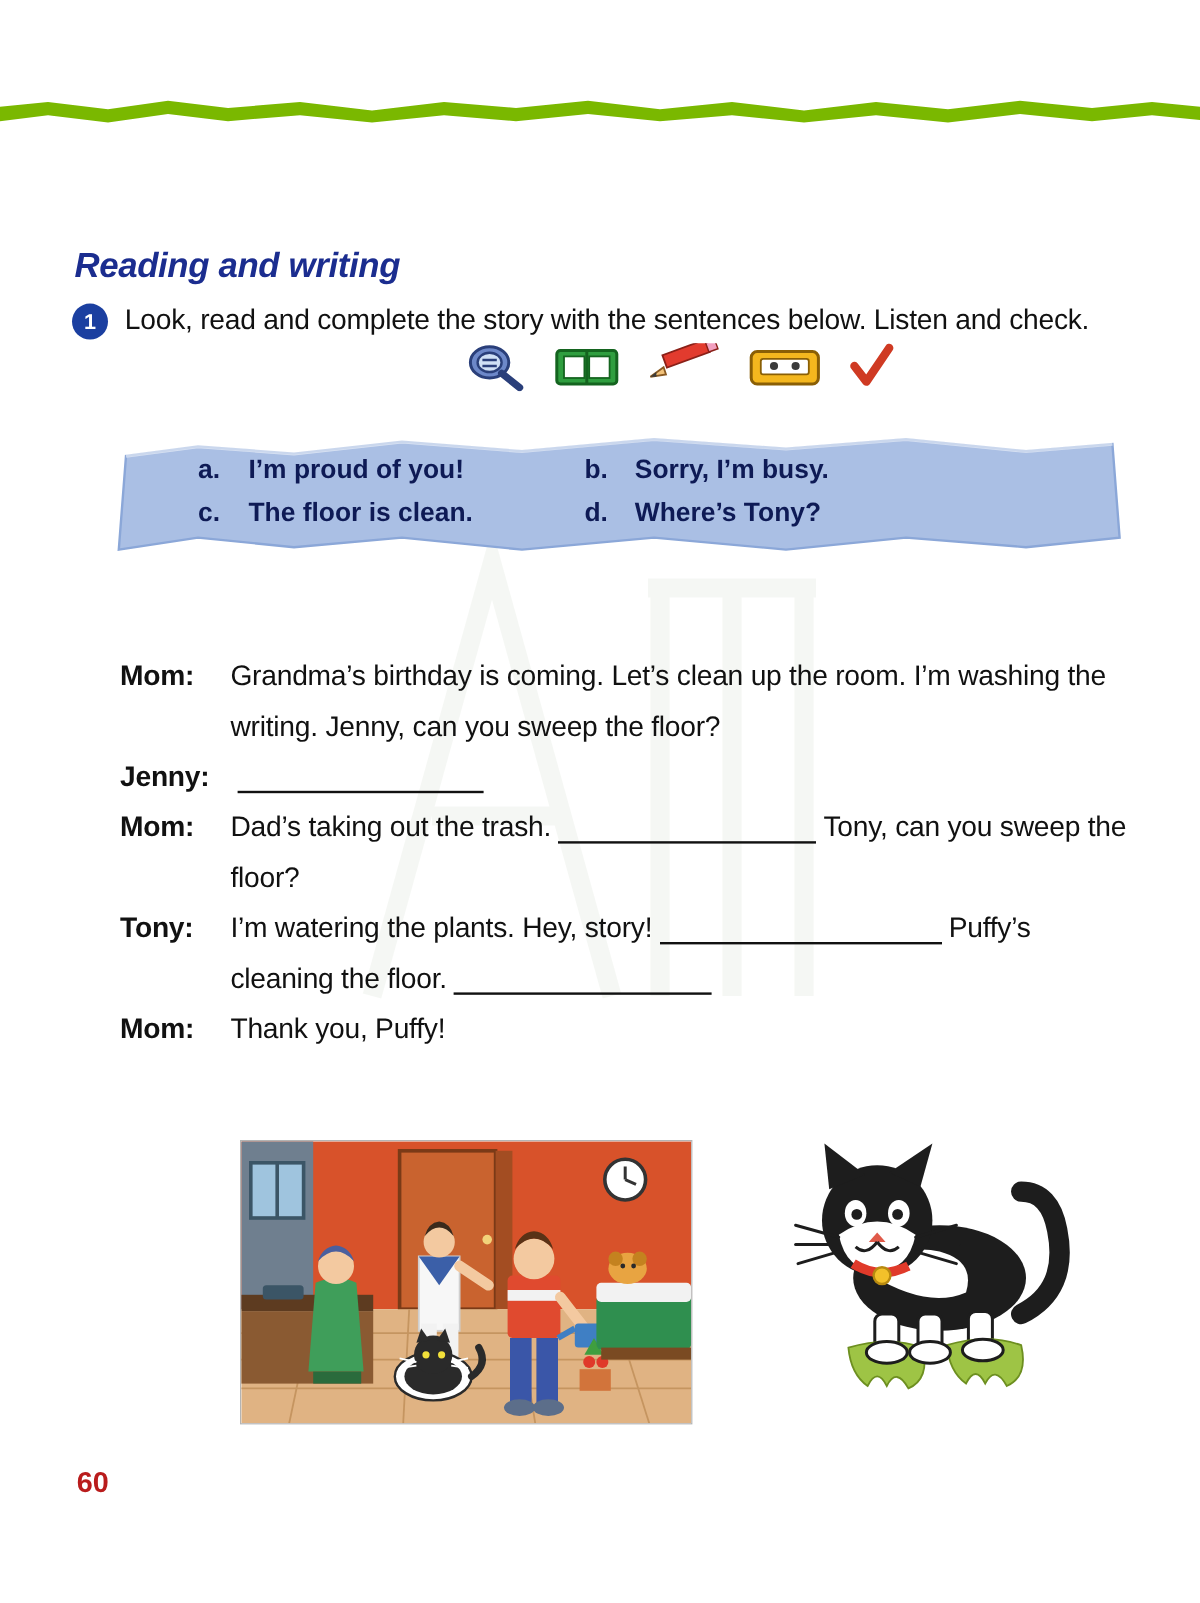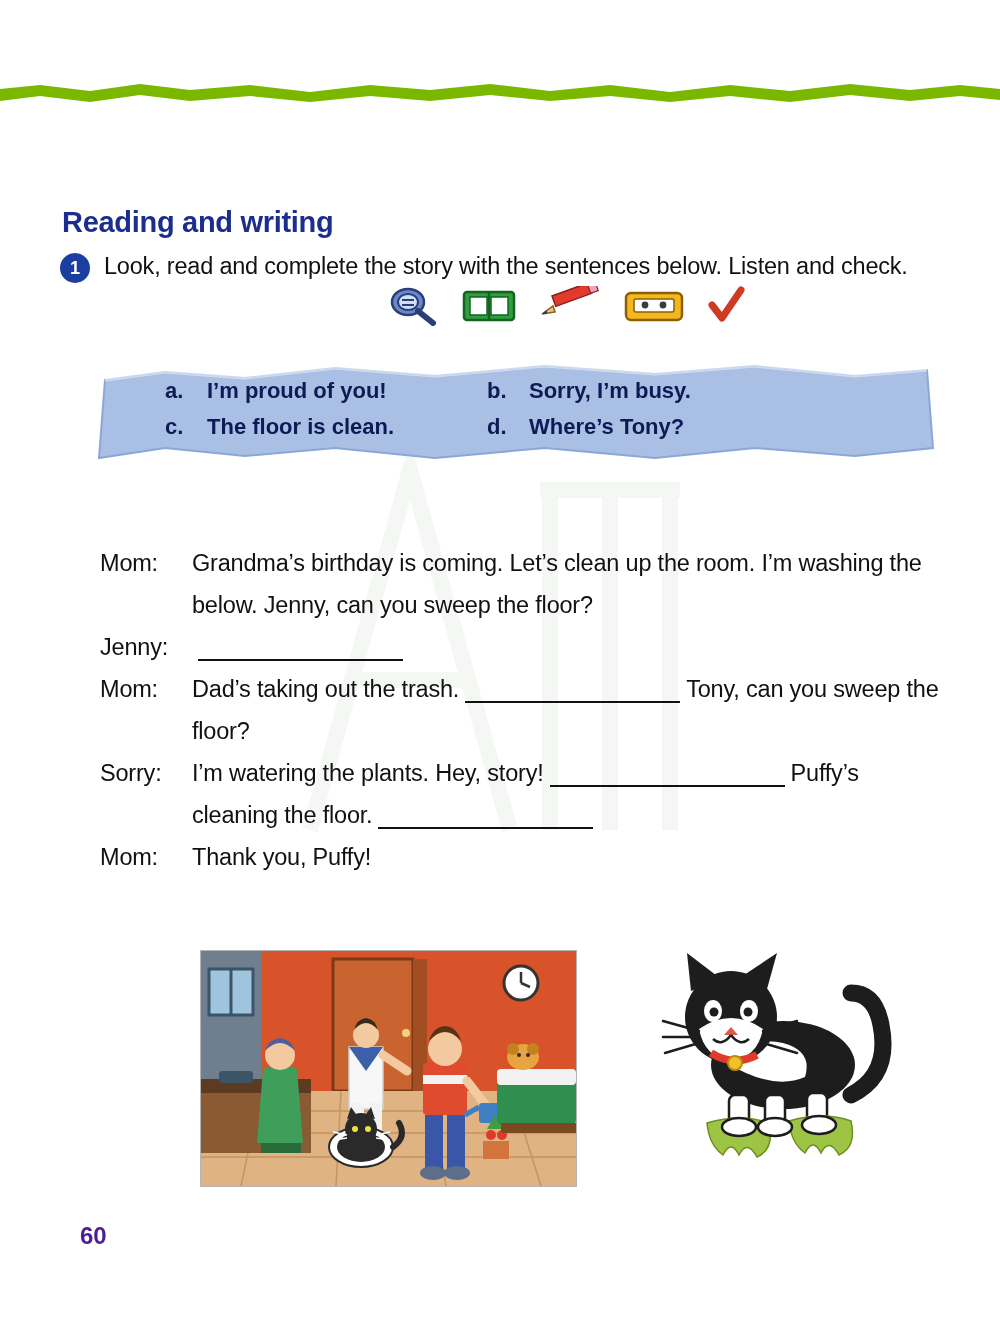--- a/index.html
+++ b/index.html
@@ -36,20 +36,21 @@
     height: 26px;
   }
 
   
   .section-title {
     position: absolute;
     left: 62px;
     top: 206px;
     font-size: 29px;
     font-weight: bold;
+    font-style: italic;
     color: #1b2d8f;
     letter-spacing: -0.3px;
   }
 
   .task-number {
     position: absolute;
     left: 60px;
     top: 253px;
     width: 30px;
     height: 30px;
@@ -125,20 +126,21 @@
     color: #111111;
     letter-spacing: -0.2px;
   }
   .d-line {
     display: flex;
     align-items: flex-start;
   }
   .speaker {
     flex: 0 0 92px;
     white-space: nowrap;
+    font-weight: bold;
   }
   .speech {
     flex: 1 1 auto;
   }
   .blank {
     display: inline-block;
     border-bottom: 2px solid #111;
     vertical-align: middle;
     margin: 0 6px;
     height: 22px;
@@ -164,25 +166,25 @@
     position: absolute;
     left: 655px;
     top: 945px;
     width: 250px;
     height: 230px;
   }
 
   
   .page-number {
     position: absolute;
-    left: 80px;
+    left: 64px;
     top: 1222px;
     font-size: 24px;
     font-weight: bold;
-    color: #4c1d95;
+    color: #b91c1c;
   }
 </style>
 </head>
 <body>
 
 <svg class="watermark" viewBox="0 0 520 420">
   <g fill="none" stroke="#eef2ec" stroke-width="16">
     <path d="M60 400 L160 40 L260 400"></path>
     <path d="M110 250 L215 250"></path>
     <path d="M300 60 L300 400"></path>
@@ -266,39 +268,39 @@
     <span class="opt-c">The floor is clean.</span>
     <span class="opt-letter">d.</span>
     <span>Where’s Tony?</span>
   </div>
 </div>
 
 <div class="dialogue">
 
   <div class="d-line">
     <span class="speaker">Mom:</span>
-    <span class="speech">Grandma’s birthday is coming. Let’s clean up the room.   I’m washing the below. Jenny, can you sweep the floor?</span>
+    <span class="speech">Grandma’s birthday is coming. Let’s clean up the room.   I’m washing the writing. Jenny, can you sweep the floor?</span>
   </div>
 
   <div class="d-line">
     <span class="speaker">Jenny:</span>
     <span class="speech">
       <span class="blank b1"></span>
     </span>
   </div>
 
   <div class="d-line">
     <span class="speaker">Mom:</span>
     <span class="speech">
       <span>Dad’s taking out the trash.</span><span class="blank b2"></span><span>Tony, can you  sweep the floor?</span>
     </span>
   </div>
 
   <div class="d-line">
-    <span class="speaker">Sorry:</span>
+    <span class="speaker">Tony:</span>
     <span class="speech">
       <span>I’m watering the plants. Hey, story!</span><span class="blank b3"></span><span>Puffy’s cleaning the floor.</span><span class="blank b4"></span>
     </span>
   </div>
 
   <div class="d-line">
     <span class="speaker">Mom:</span>
     <span class="speech">Thank you, Puffy!</span>
   </div>
 

